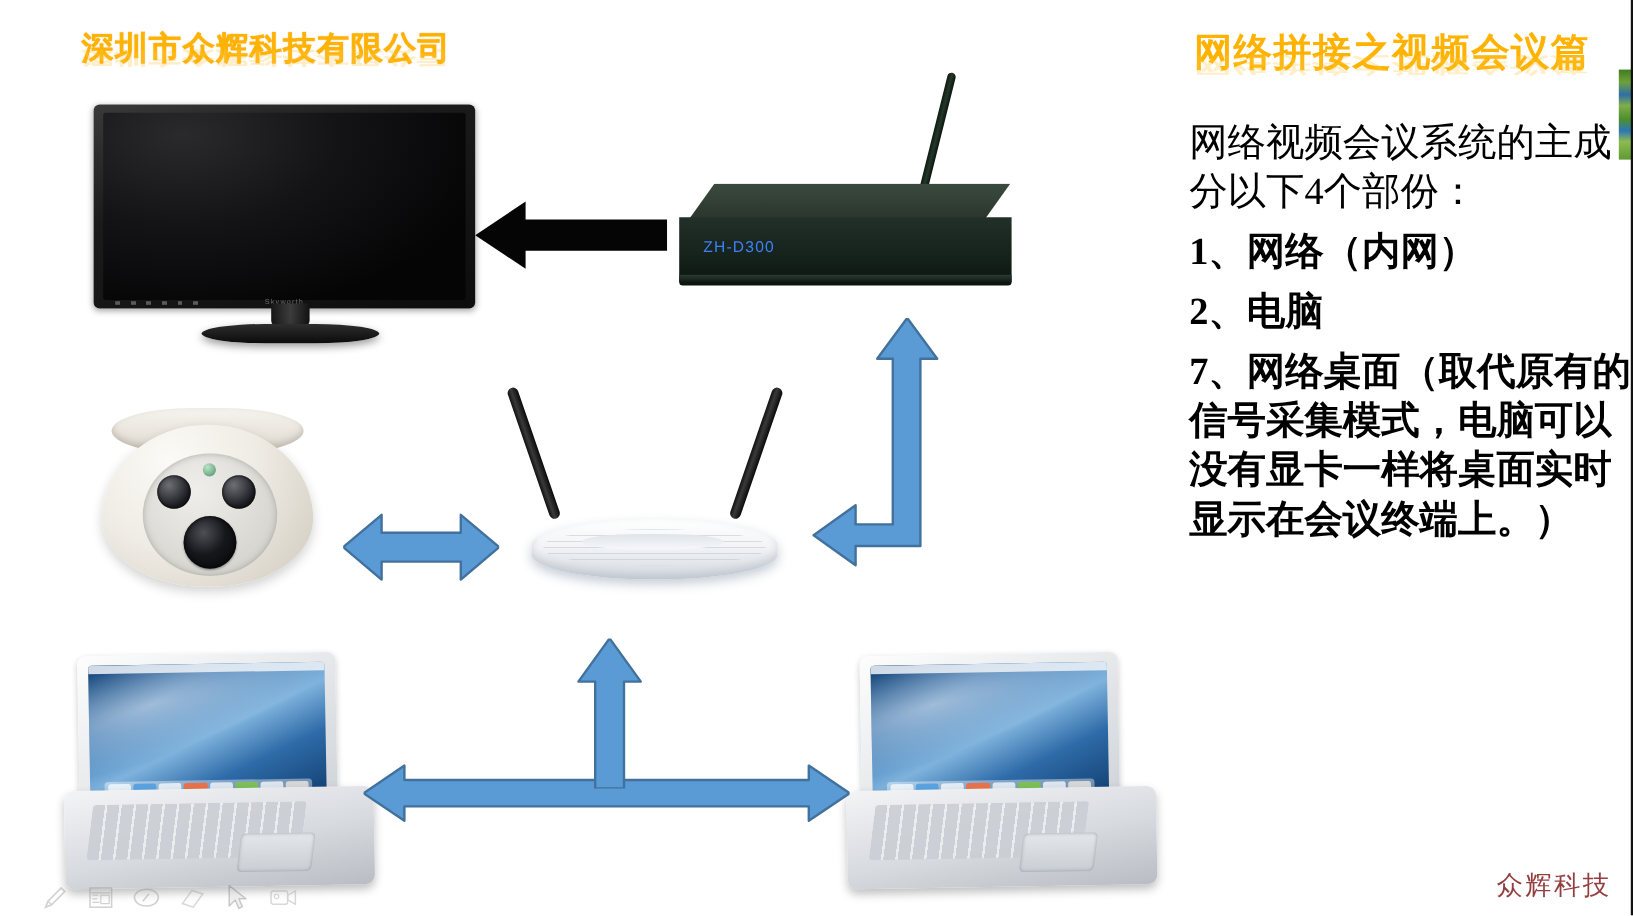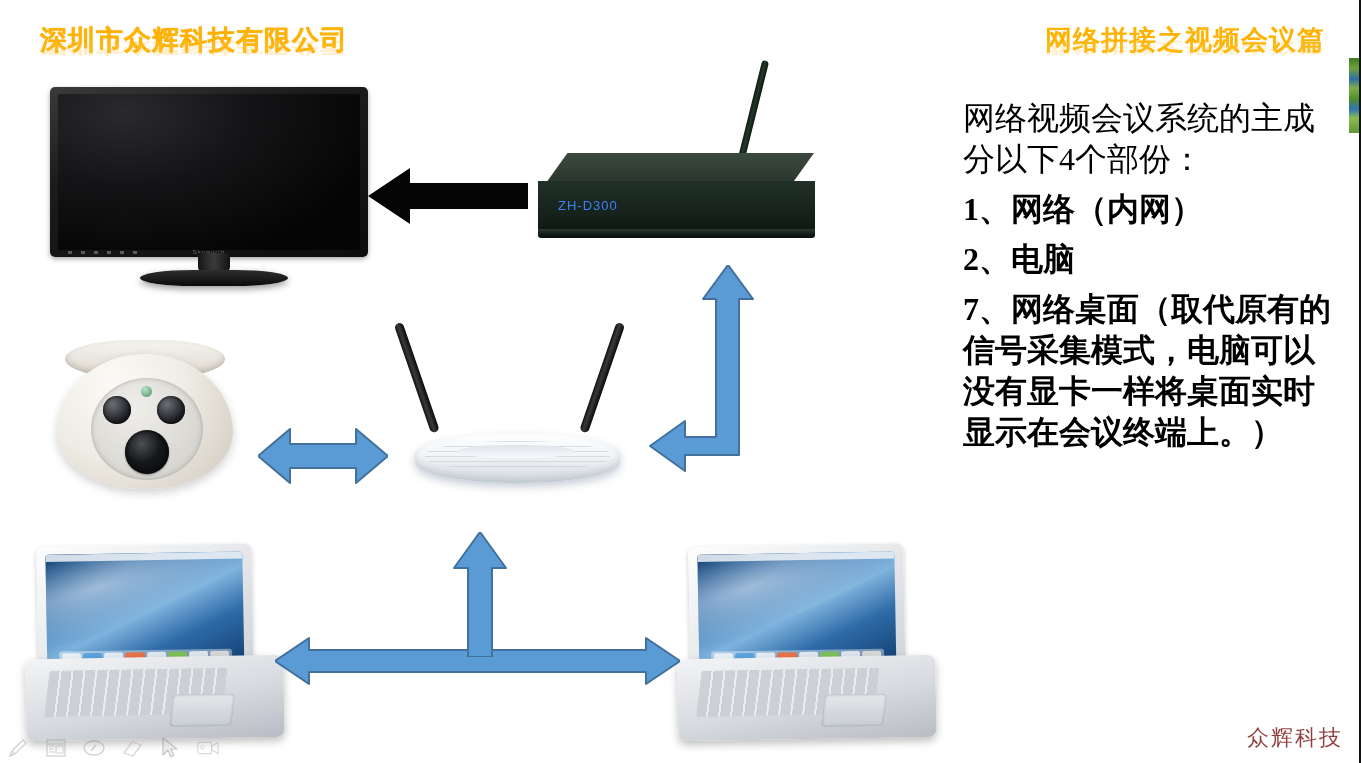--- a/index.html
+++ b/index.html
@@ -3,21 +3,21 @@
 <meta charset="utf-8">
 <style>
   html,body{margin:0;padding:0;}
   body{
     width:1361px;height:763px;
     background:#ffffff;
     font-family:"Liberation Serif", serif;
     overflow:hidden;
     position:relative;
   }
-  #slide{position:absolute;inset:0;background:#fff;}
+  #slide{position:absolute;inset:0;background:#fff;margin-left:28px;}
 
   
   .company-title{
     position:absolute;left:40px;top:22px;
     font-family:"Liberation Serif", serif;
     font-size:27px;font-weight:bold;
     color:#FFB300;
     letter-spacing:1px;
     text-shadow:0 0 1px #F59B00;
     white-space:nowrap;
@@ -28,21 +28,21 @@
     transform:scaleY(-0.55);
     transform-origin:top center;
     opacity:.30;
     color:#FFC94D;
     filter:blur(.4px);
     pointer-events:none;
   }
   .slide-topic{
     position:absolute;right:36px;top:22px;
     font-family:"Liberation Serif", serif;
-    font-size:27px;font-weight:bold;
+    font-size:32px;font-weight:bold;
     color:#FFB300;
     letter-spacing:1px;
     white-space:nowrap;
   }
   .slide-topic::after{
     content:attr(data-reflect);
     position:absolute;left:0;top:100%;
     transform:scaleY(-0.55);
     transform-origin:top center;
     opacity:.30;

